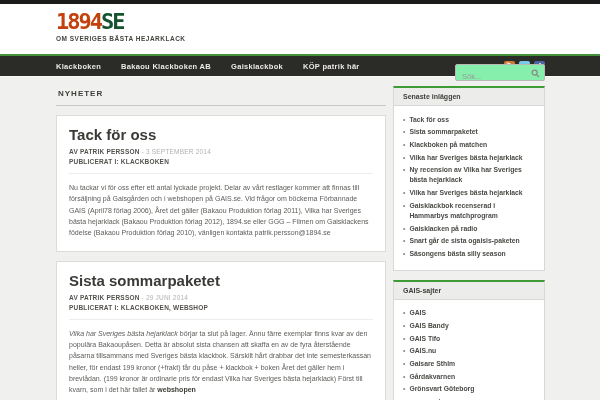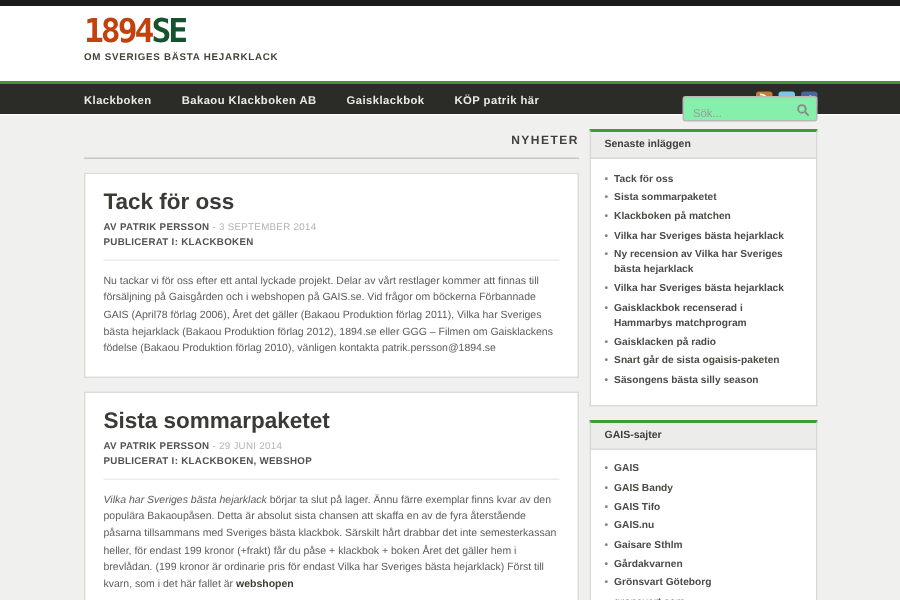--- a/index.html
+++ b/index.html
@@ -27,21 +27,21 @@
   .social{margin-left:auto;display:flex;gap:4px;align-items:center;}
   .social-icon{width:11px;height:11px;border-radius:2px;display:flex;align-items:center;justify-content:center;font-size:8px;line-height:11px;color:#fff;font-weight:bold;cursor:pointer;font-family:"Liberation Serif", serif;}
   .rss{background:#c97b3a;}
   .tw{background:#79c8e8;}
   .fb{background:#4a66a0;}
 
   .content{display:flex;gap:7px;padding:10px 55px 0 56px;box-sizing:border-box;}
   .main{width:330px;flex:none;}
   .sidebar{flex:1;min-width:0;}
 
-  .section-title{font-size:8px;font-weight:bold;color:#3e3e3a;letter-spacing:1px;padding:3px 0 7px 2px;border-bottom:1px solid #c8c8c4;margin-bottom:9px;text-align:right;}
+  .section-title{font-size:8px;font-weight:bold;color:#3e3e3a;letter-spacing:1px;padding:3px 0 7px 2px;border-bottom:1px solid #c8c8c4;margin-bottom:9px;}
 
   .post-card{background:#fff;border:1px solid #dcdcd8;padding:10px 12px 12px;margin-bottom:9px;}
   .post-title{font-size:15px;font-weight:bold;color:#3a3a36;margin:0 0 5px;cursor:pointer;}
   .post-meta{font-size:6.5px;color:#55524e;letter-spacing:0.2px;}
   .meta-bold{font-weight:bold;}
   .meta-light{color:#b5b2ae;}
   .post-meta-line2{margin-top:3px;}
   .category-link{cursor:pointer;}
   .post-body{margin-top:8px;padding-top:8px;border-top:1px solid #ededeb;font-size:7px;line-height:1.62;color:#5c5c58;}
   .lead-italic{font-style:italic;}

